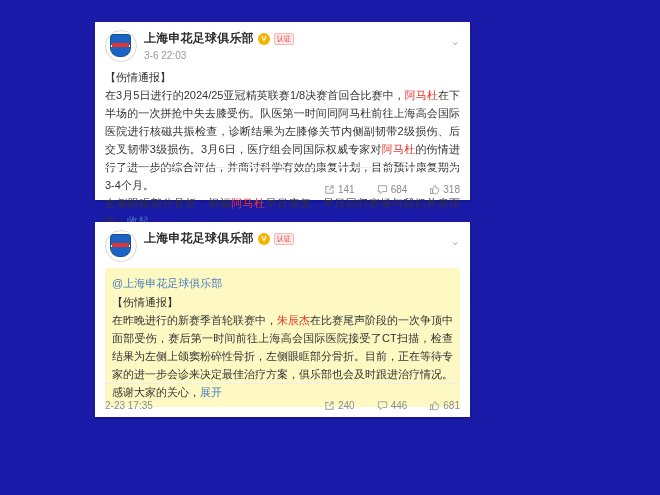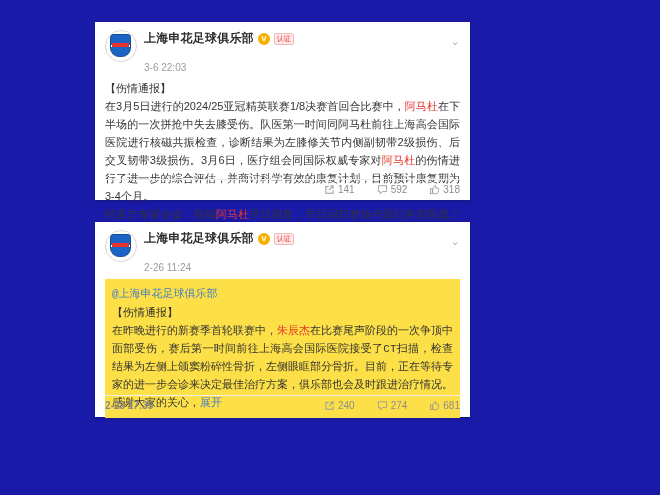--- a/index.html
+++ b/index.html
@@ -105,21 +105,21 @@
     color: #e8352b;
     border: 1px solid #f3b9b9;
     border-radius: 2px;
     font-size: 7px;
     line-height: 10px;
     padding: 0 2px;
   }
   .timestamp {
     font-size: 10px;
     color: #9a9a9a;
-    margin-top: 15px;
+    margin-top: 3px;
   }
   .chevron {
     position: absolute;
     right: 10px;
     top: 14px;
     width: 10px;
     height: 10px;
     color: #b5b5b5;
     font-size: 11px;
     line-height: 10px;
@@ -135,54 +135,52 @@
   }
   .post-body p {
     margin: 0;
   }
   .hl {
     color: #e8352b;
     margin-top: 27px;
   }
   .quote {
     margin-top: 6px;
-    background: #fde047;
+    background: #fef9c3;
     padding: 6px 7px;
     font-size: 11px;
     line-height: 18px;
     color: #333333;
     text-align: justify;
-    font-family: Liberation Mono, monospace;
   }
   .quote .q-title {
     color: #4c7fc0;
     display: block;
     margin-bottom: 1px;
   }
   .expand {
     color: #4c7fc0;
     cursor: pointer;
     white-space: nowrap;
   }
   .post-foot {
     position: absolute;
     left: 10px;
     right: 10px;
     bottom: 5px;
     border-top: 1px solid #eeeeee;
-    padding-top: 4px;
+    padding-top: 16px;
     display: flex;
     align-items: center;
     font-size: 10px;
     color: #8c8c8c;
   }
   .foot-time {
     flex: 0 0 auto;
     margin-right: auto;
-    font-weight: bold;
   }
   .metric {
     display: flex;
     align-items: center;
     gap: 3px;
     margin-left: 22px;
     cursor: pointer;
   }
   .metric svg {
     display: block;
@@ -211,37 +209,37 @@
             <span class="badge-tag">认证</span>
           </div>
           <div class="timestamp">3-6 22:03</div>
         </div>
       </div>
       <div class="chevron">⌄</div>
 
       <div class="post-body">
         <p>【伤情通报】</p>
         <p><span>在3月5日进行的2024/25亚冠精英联赛1/8决赛首回合比赛中，</span><span class="hl">阿马杜</span><span>在下半场的一次拼抢中失去膝受伤。队医第一时间同阿马杜前往上海高会国际医院进行核磁共振检查，诊断结果为左膝修关节内侧副韧带2级损伤、后交叉韧带3级损伤。3月6日，医疗组会同国际权威专家对</span><span class="hl">阿马杜</span><span>的伤情进行了进一步的综合评估，并商讨科学有效的康复计划，目前预计康复期为3-4个月。</span></p>
-        <p><span>经多方专家会诊，祝福</span><span class="hl">阿马杜</span><span>早日康复，早日回归赛场与我们并肩而战！</span><span class="expand">收起</span></p>
+        <p><span>左侧眼眶部分骨折，祝福</span><span class="hl">阿马杜</span><span>早日康复，早日回归赛场与我们并肩而战！</span><span class="expand">收起</span></p>
       </div>
 
       <div class="post-foot">
         <span class="foot-time"></span>
         <span class="metric">
           <svg width="11" height="11" viewBox="0 0 16 16">
               <path d="M2 3h5v1.4H3.4v8.2h9.2V9h1.4v5H2z" fill="#9a9a9a"></path>
               <path d="M9 2h5v5h-1.4V4.4L8 9l-1-1 4.6-4.6H9z" fill="#9a9a9a"></path>
             </svg>
           <span>141</span>
         </span>
         <span class="metric">
           <svg width="11" height="11" viewBox="0 0 16 16">
               <path d="M2 2.5h12v8.5H8l-3.5 3v-3H2z" fill="none" stroke="#9a9a9a" stroke-width="1.3"></path>
             </svg>
-          <span>592</span>
+          <span>684</span>
         </span>
         <span class="metric">
           <svg width="11" height="11" viewBox="0 0 16 16">
               <path d="M5.5 14V7l3-5c1 0 1.6.7 1.4 1.8L9.6 6H13c.8 0 1.3.7 1.1 1.5l-1.1 5c-.1.8-.7 1.5-1.5 1.5z" fill="none" stroke="#9a9a9a" stroke-width="1.2" stroke-linejoin="round"></path>
               <rect x="2" y="7" width="2.8" height="7" fill="none" stroke="#9a9a9a" stroke-width="1.2"></rect>
             </svg>
           <span>318</span>
         </span>
       </div>
 
@@ -255,21 +253,20 @@
         <div class="avatar">
           <div class="crest"></div>
           <div class="crest-bar"></div>
         </div>
         <div class="head-text">
           <div class="name-row">
             <span class="account-name">上海申花足球俱乐部</span>
             <span class="badge-v">V</span>
             <span class="badge-tag">认证</span>
           </div>
-          <div class="timestamp">2-26 11:24</div>
         </div>
       </div>
       <div class="chevron">⌄</div>
 
 
       <div class="quote">
         <span class="q-title">@上海申花足球俱乐部</span>
         <span>【伤情通报】</span><br>
         <span>在昨晚进行的新赛季首轮联赛中，</span><span class="hl">朱辰杰</span><span>在比赛尾声阶段的一次争顶中面部受伤，赛后第一时间前往上海高会国际医院接受了CT扫描，检查结果为左侧上颌窦粉碎性骨折，左侧眼眶部分骨折。目前，正在等待专家的进一步会诊来决定最佳治疗方案，俱乐部也会及时跟进治疗情况。感谢大家的关心，</span><span class="expand">展开</span>
       </div>
@@ -280,21 +277,21 @@
           <svg width="11" height="11" viewBox="0 0 16 16">
               <path d="M2 3h5v1.4H3.4v8.2h9.2V9h1.4v5H2z" fill="#9a9a9a"></path>
               <path d="M9 2h5v5h-1.4V4.4L8 9l-1-1 4.6-4.6H9z" fill="#9a9a9a"></path>
             </svg>
           <span>240</span>
         </span>
         <span class="metric">
           <svg width="11" height="11" viewBox="0 0 16 16">
               <path d="M2 2.5h12v8.5H8l-3.5 3v-3H2z" fill="none" stroke="#9a9a9a" stroke-width="1.3"></path>
             </svg>
-          <span>274</span>
+          <span>446</span>
         </span>
         <span class="metric">
           <svg width="11" height="11" viewBox="0 0 16 16">
               <path d="M5.5 14V7l3-5c1 0 1.6.7 1.4 1.8L9.6 6H13c.8 0 1.3.7 1.1 1.5l-1.1 5c-.1.8-.7 1.5-1.5 1.5z" fill="none" stroke="#9a9a9a" stroke-width="1.2" stroke-linejoin="round"></path>
               <rect x="2" y="7" width="2.8" height="7" fill="none" stroke="#9a9a9a" stroke-width="1.2"></rect>
             </svg>
           <span>681</span>
         </span>
       </div>
 

